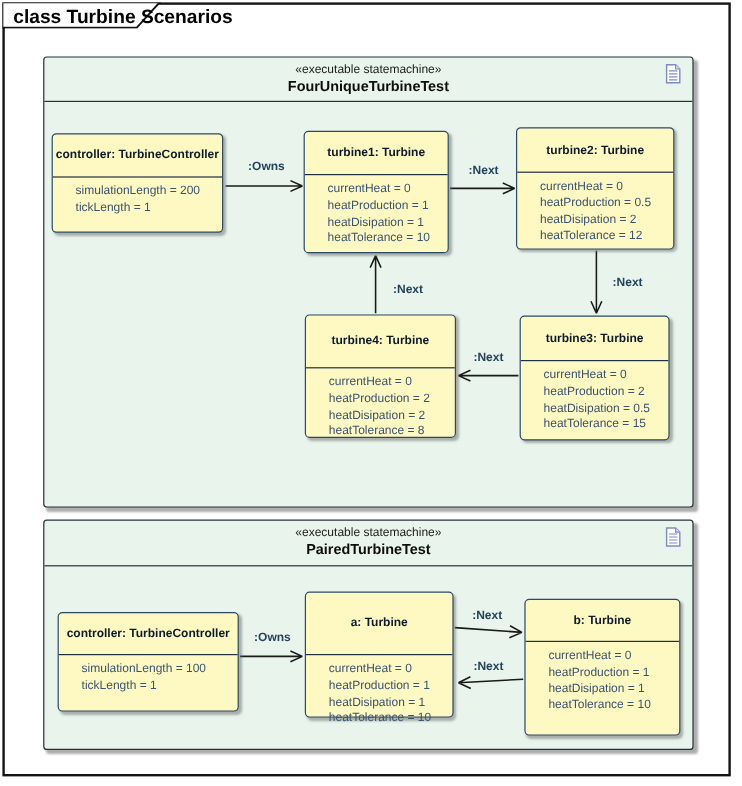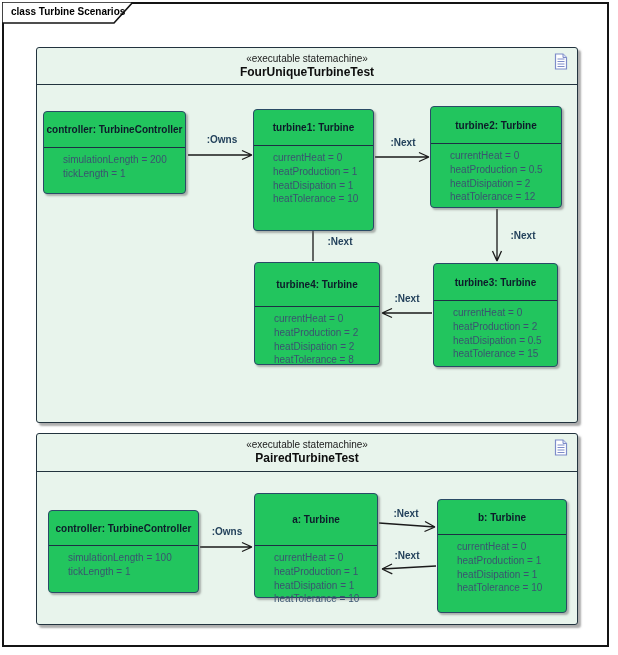--- a/index.html
+++ b/index.html
@@ -4,36 +4,36 @@
 <style>
   html,body{margin:0;padding:0;background:#ffffff;}
   .canvas{
     position:relative;width:618px;height:655px;background:#ffffff;
     font-family:"Liberation Sans", sans-serif;overflow:hidden;
   }
   
   .uml-frame{position:absolute;left:2px;top:2px;width:607px;height:645px;border:2px solid #141414;box-sizing:border-box;background:#ffffff;}
   .frame-tab{position:absolute;left:2px;top:2px;width:134px;height:22px;}
   .frame-tab-label{
-    position:absolute;left:9px;top:4px;font-size:10px;font-weight:bold;color:#000;white-space:nowrap;
+    position:absolute;left:9px;top:4px;font-size:16px;font-weight:bold;color:#000;white-space:nowrap;
   }
   
   .sm-frame{
     position:absolute;background:#e8f4ec;border:1.6px solid #22333e;border-radius:3px;
     box-sizing:border-box;box-shadow:3px 3px 2px rgba(105,105,105,.55);
   }
   .sm-header{
     position:relative;border-bottom:1.6px solid #22333e;text-align:center;padding-top:4px;box-sizing:border-box;
   }
   .sm-stereotype{font-size:10px;color:#1b1b1b;line-height:13px;}
   .sm-name{font-size:12px;font-weight:bold;color:#0d0d0d;line-height:14px;}
   .doc-icon{position:absolute;top:5px;right:9px;width:14px;height:17px;}
   
   .obj{
-    position:absolute;background:#22c55e;border:1.4px solid #2a4a66;border-radius:4px;
+    position:absolute;background:#fef9c3;border:1.4px solid #2a4a66;border-radius:4px;
     box-sizing:border-box;box-shadow:2px 2px 2px rgba(105,105,105,.5);
   }
   .obj-title{
     display:flex;align-items:center;justify-content:center;
     border-bottom:1.3px solid #1d3044;box-sizing:border-box;
     font-size:10px;font-weight:bold;color:#0d1b2a;white-space:nowrap;
   }
   .obj-attrs{padding:5px 4px 0 19px;font-size:10px;color:#3a5470;}
   .obj-attrs div{line-height:13.8px;white-space:nowrap;}
   
@@ -119,21 +119,21 @@
   <div class="conn-label" style="left:407px;top:550px;">:Next</div>
 
   <div class="obj" style="left:43px;top:111px;width:143px;height:83px;">
     <div class="obj-title" style="height:36px;">controller: TurbineController</div>
     <div class="obj-attrs">
       <div>simulationLength = 200</div>
       <div>tickLength = 1</div>
     </div>
   </div>
 
-  <div class="obj" style="left:253px;top:109px;width:121px;height:122px;">
+  <div class="obj" style="left:253px;top:109px;width:121px;height:102px;">
     <div class="obj-title" style="height:36px;">turbine1: Turbine</div>
     <div class="obj-attrs">
       <div>currentHeat = 0</div>
       <div>heatProduction = 1</div>
       <div>heatDisipation = 1</div>
       <div>heatTolerance = 10</div>
     </div>
   </div>
 
   <div class="obj" style="left:430px;top:106px;width:132px;height:102px;">

